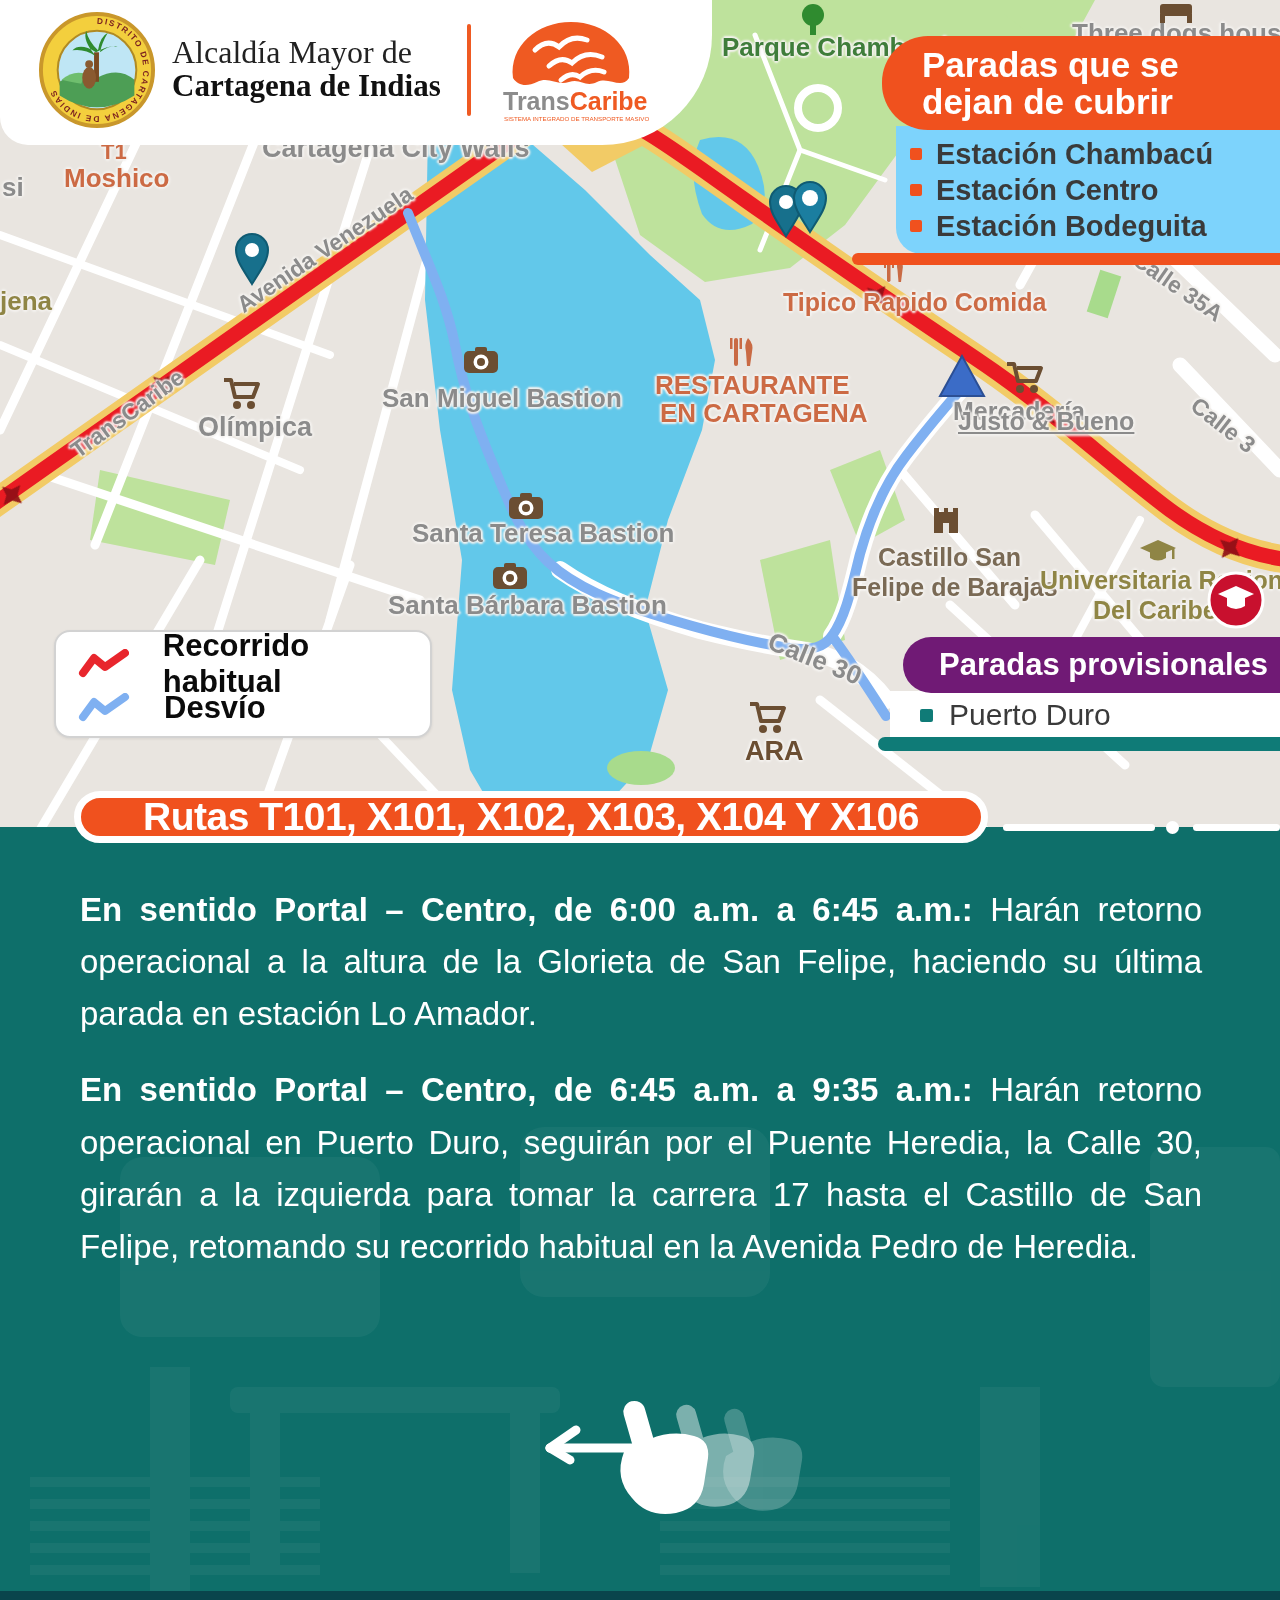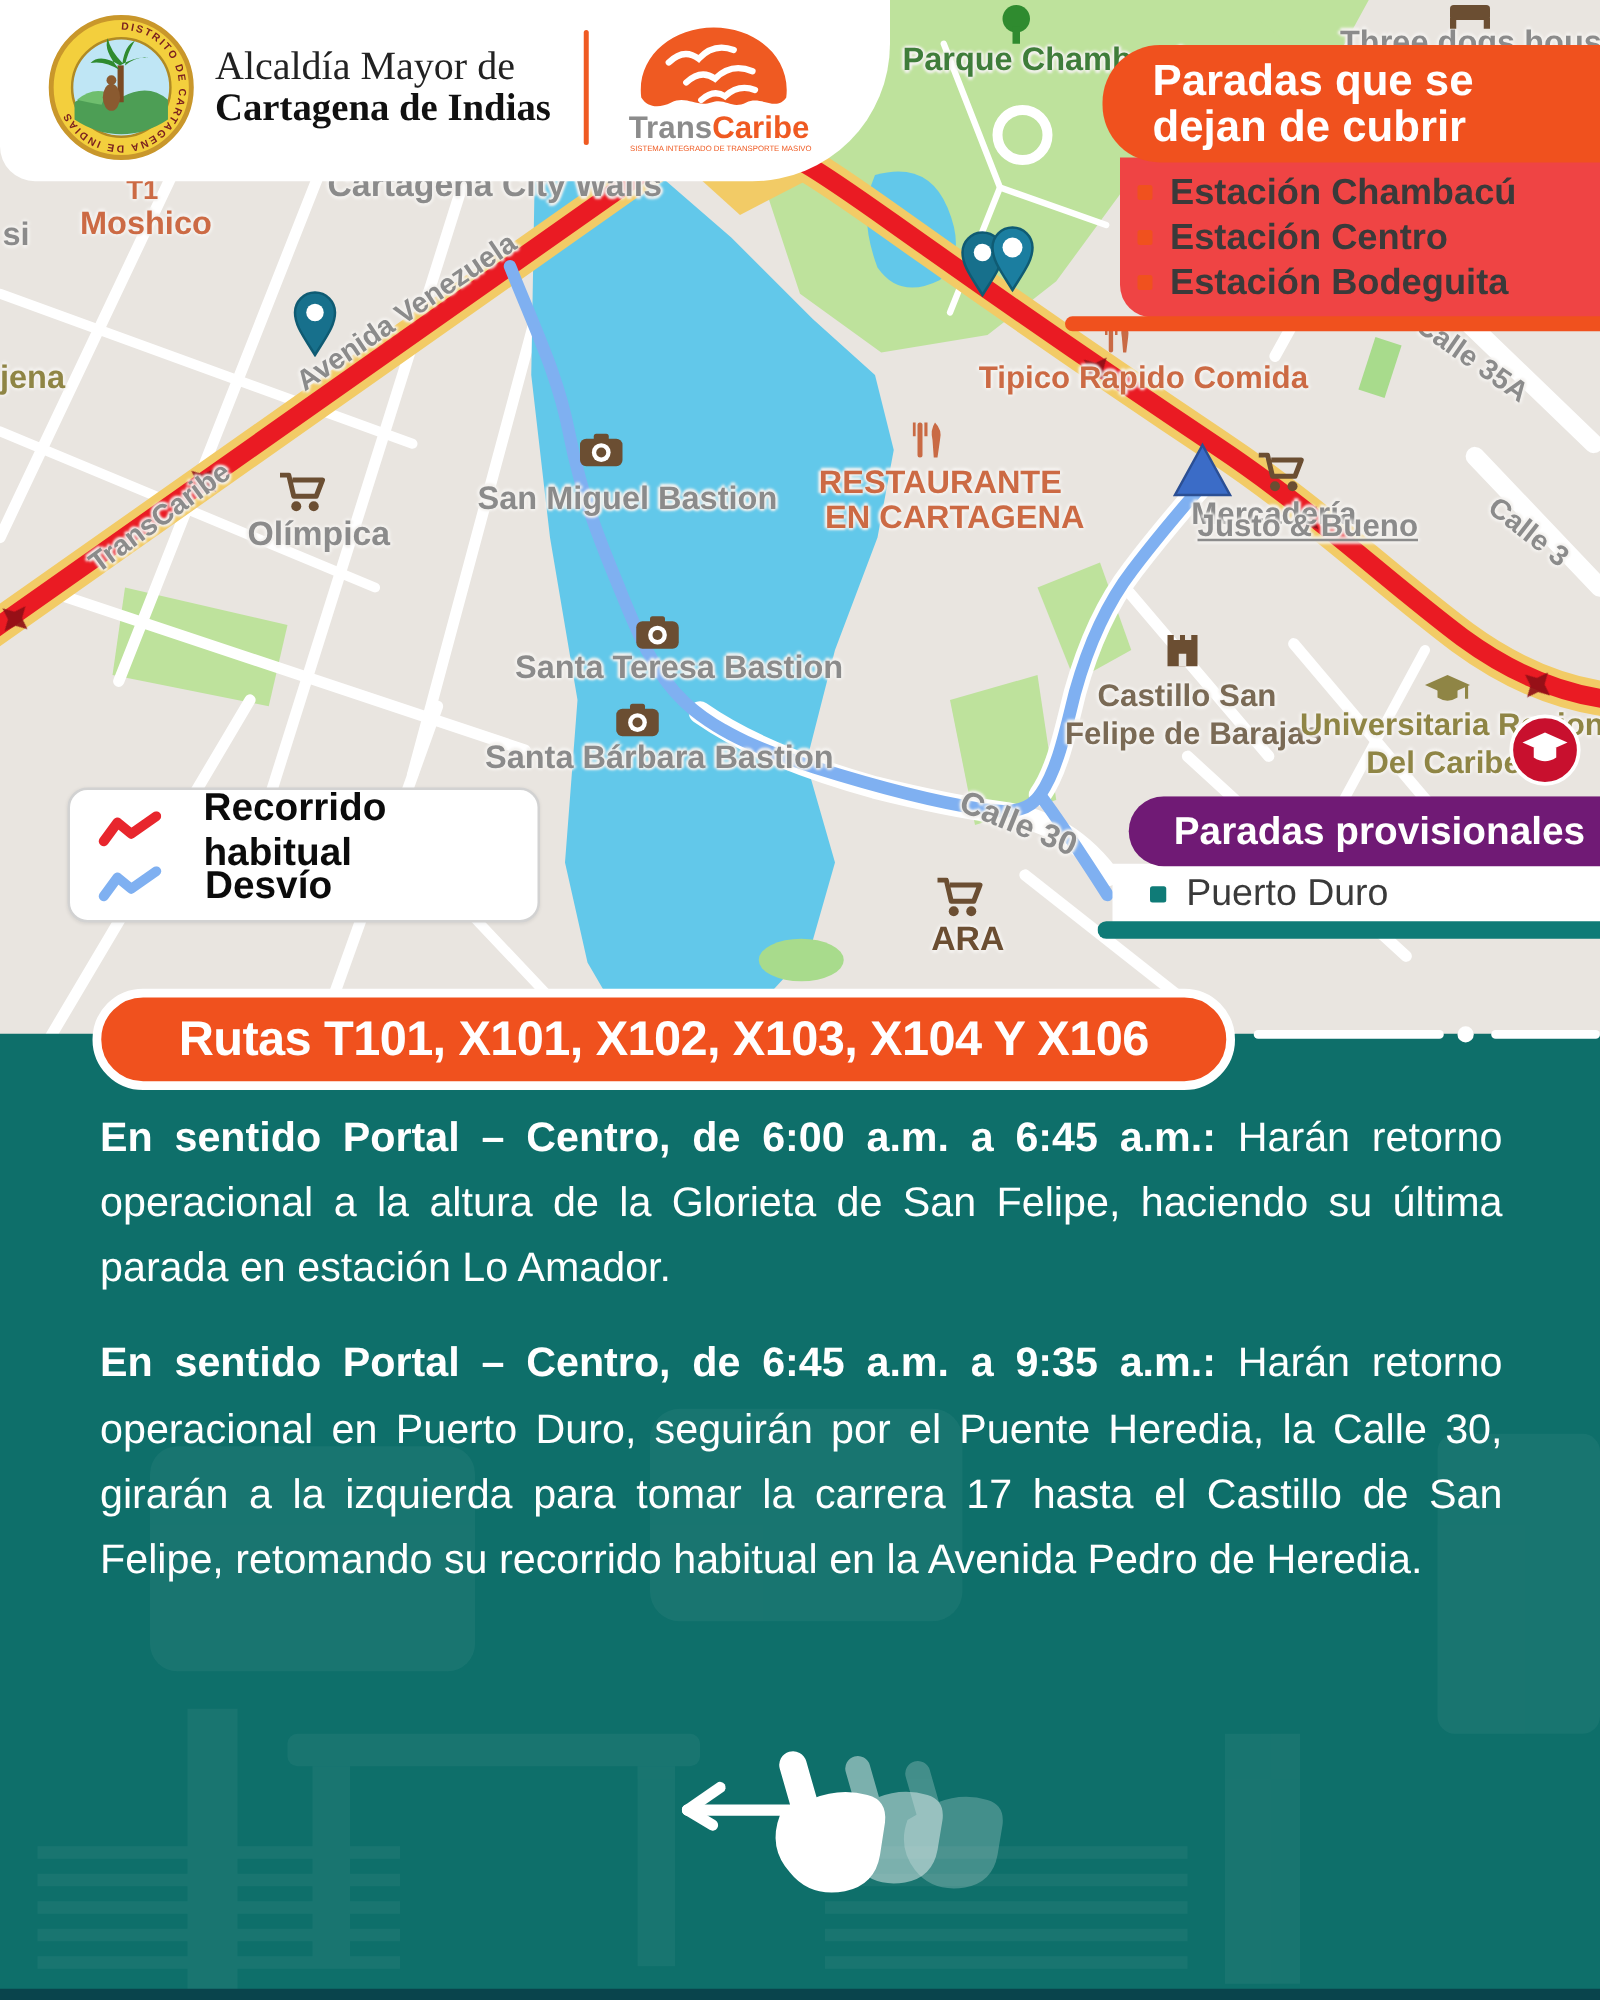--- a/index.html
+++ b/index.html
@@ -27,21 +27,21 @@
   #org{margin-left:16px;line-height:1.05;}
   #org .l1{font-size:32px;color:#222;font-family:"Liberation Serif",serif;}
   #org .l2{font-size:31px;color:#111;font-weight:bold;font-family:"Liberation Serif",serif;}
   #hdr-divider{width:4px;height:92px;background:#EF5A22;border-radius:2px;margin:0 20px 0 26px;}
   #tclogo{width:160px;height:112px;flex:0 0 auto;}
 
   
   #banner-dejan{position:absolute;left:882px;top:36px;width:398px;height:94px;background:#F0511E;
     border-radius:46px 0 0 46px;color:#fff;font-weight:bold;font-size:35px;line-height:1.06;
     display:flex;flex-direction:column;justify-content:center;padding-left:40px;z-index:26;}
-  #panel-dejan{position:absolute;left:896px;top:126px;width:384px;height:128px;background:#ef4444;
+  #panel-dejan{position:absolute;left:896px;top:126px;width:384px;height:128px;background:#7dd3fc;
     border-radius:0 0 0 26px;z-index:25;padding:10px 0 0 14px;}
   .stop-row{display:flex;align-items:center;height:36px;}
   .stop-row .bullet{width:12px;height:12px;background:#F0511E;border-radius:2px;margin-right:14px;flex:0 0 auto;}
   .stop-row .txt{font-size:29px;font-weight:bold;color:#3a3a3a;}
   #orange-strip{position:absolute;left:852px;top:253px;width:428px;height:12px;background:#F0511E;
     border-radius:6px 0 0 6px;z-index:25;}
 
   
   #legend{position:absolute;left:54px;top:630px;width:378px;height:108px;background:#fff;
     border:2px solid #d2d2d2;border-radius:16px;z-index:25;padding:10px 0 0 22px;box-shadow:0 1px 3px rgba(0,0,0,.08);}
@@ -58,21 +58,21 @@
   #panel-prov .bullet{width:13px;height:13px;background:#0F7B77;border-radius:2px;margin-right:16px;}
   #panel-prov .txt{font-size:30px;font-weight:500;color:#3a3a3a;}
   #teal-strip{position:absolute;left:878px;top:737px;width:402px;height:14px;background:#0F7B77;
     border-radius:8px 0 0 8px;z-index:25;}
 
   
   #teal-section{position:absolute;left:0;top:827px;width:1280px;height:773px;background:#0E6F6A;z-index:10;}
   #teal-pattern{position:absolute;left:0;top:0;width:1280px;height:773px;opacity:1;}
   #bottom-bar{position:absolute;left:0;bottom:0;width:1280px;height:9px;background:#09444C;}
 
-  #pill{position:absolute;left:74px;top:791px;width:914px;height:81px;background:#F0511E;
+  #pill{position:absolute;left:74px;top:791px;width:914px;height:52px;background:#F0511E;
     border:7px solid #fff;border-radius:46px;color:#fff;font-weight:bold;font-size:39px;letter-spacing:-0.5px;
     display:flex;align-items:center;justify-content:center;z-index:28;white-space:nowrap;}
   .deco{position:absolute;background:#fff;border-radius:4px;z-index:28;}
   #deco-line1{left:1003px;top:824px;width:152px;height:7px;}
   #deco-dot{left:1166px;top:821px;width:13px;height:13px;border-radius:50%;}
   #deco-line2{left:1193px;top:824px;width:87px;height:7px;}
 
   #body-copy{position:absolute;left:80px;top:884px;width:1122px;z-index:15;color:#fff;}
   #body-copy p{margin:0 0 24px 0;font-size:33px;line-height:1.58;text-align:justify;}
   #body-copy strong{font-weight:bold;}

